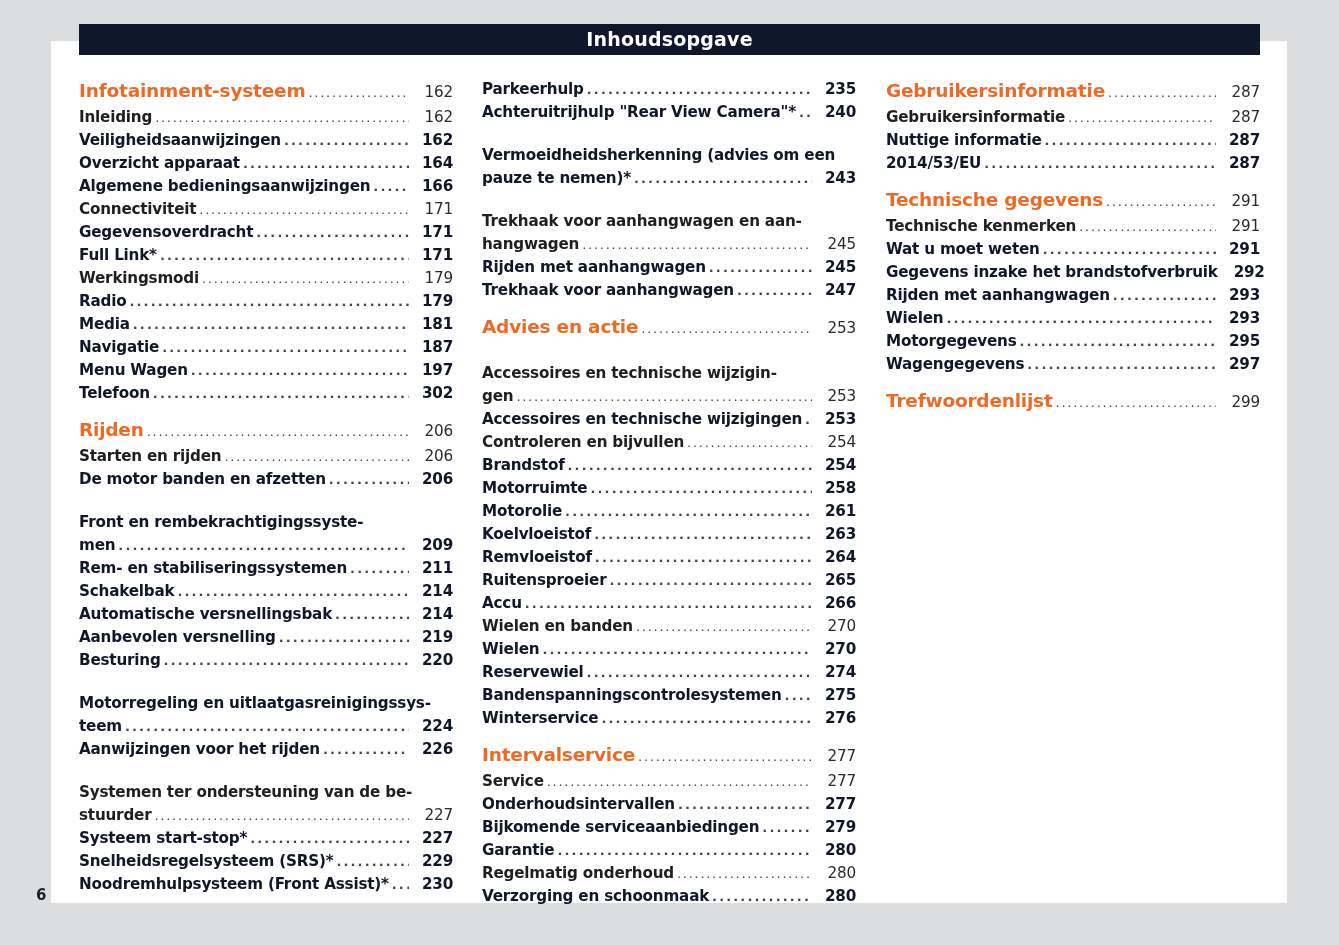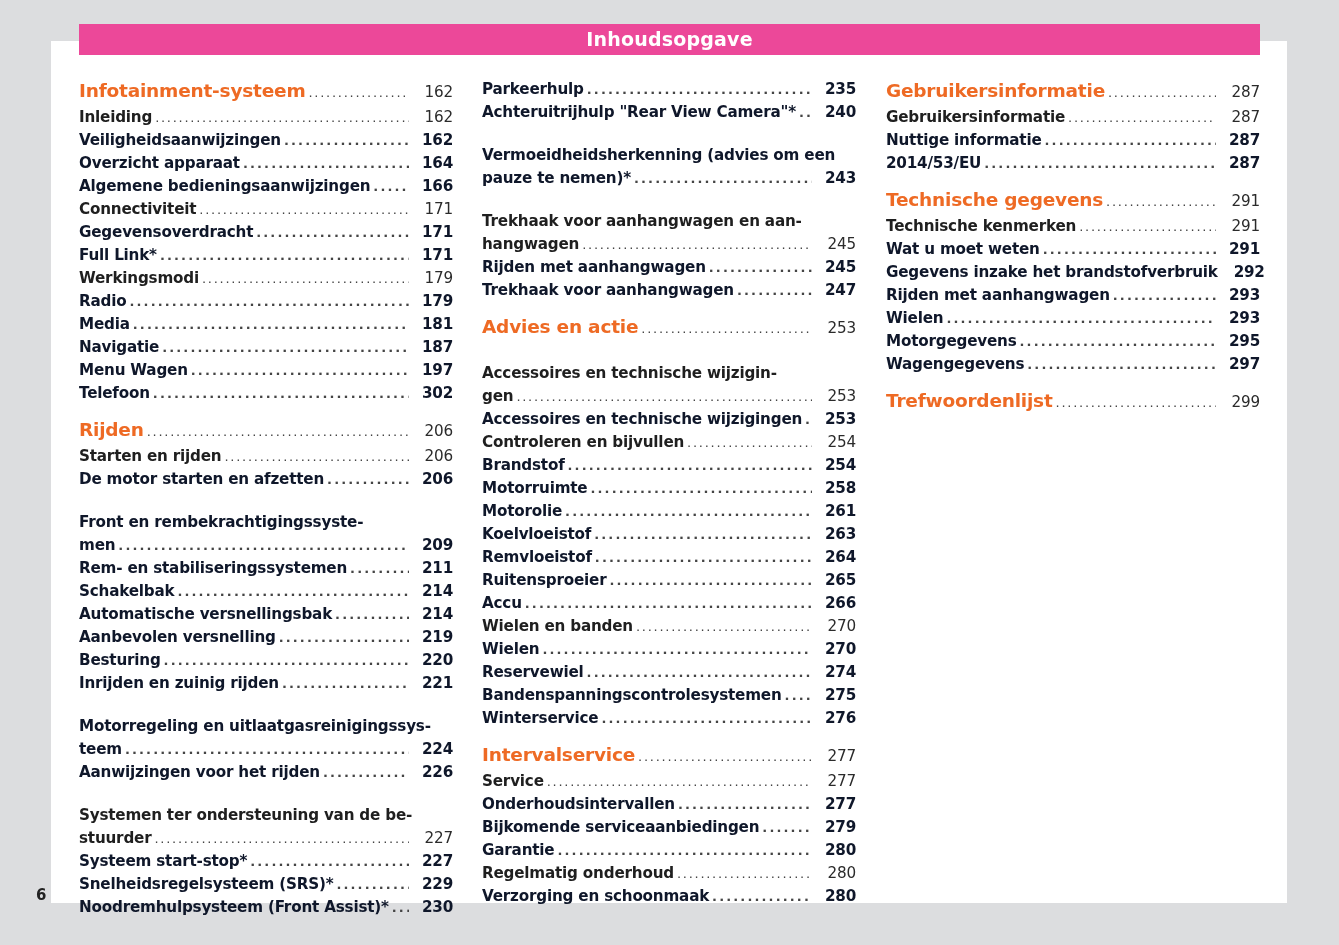--- a/index.html
+++ b/index.html
@@ -1,18 +1,18 @@
 <!DOCTYPE html>
 <html><head>
 <meta charset="utf-8">
 <style>
   html,body{margin:0;padding:0;}
   body{width:1339px;height:945px;background:#dcdddf;position:relative;overflow:hidden;font-family:"DejaVu Sans","Liberation Sans",sans-serif;color:#2b2b2b;}
   .page{position:absolute;left:51px;top:41px;width:1236px;height:862px;background:#ffffff;}
-  .header-bar{position:absolute;left:79px;top:24px;width:1181px;height:31px;background:#ec4899;color:#fff;font-size:19px;font-weight:bold;text-align:center;line-height:31px;letter-spacing:0.2px;}
+  .header-bar{position:absolute;left:79px;top:24px;width:1181px;height:31px;background:#0f172a;color:#fff;font-size:19px;font-weight:bold;text-align:center;line-height:31px;letter-spacing:0.2px;}
   .page-number{position:absolute;left:36px;top:886px;font-size:15px;font-weight:bold;color:#222;}
   .col{position:absolute;top:78px;width:374px;}
   .col1{left:79px;}
   .col2{left:482px;}
   .col3{left:886px;}
   .entry{position:relative;font-size:15.2px;line-height:23px;letter-spacing:-0.2px;}
   .entry .line{display:flex;align-items:baseline;}
   .entry .t{white-space:nowrap;padding-right:3px;}
   .entry .dots{flex:1;overflow:hidden;white-space:nowrap;color:#444;letter-spacing:2.2px;font-size:13px;}
   .entry .dots::after{content:". . . . . . . . . . . . . . . . . . . . . . . . . . . . . . . . . . . . . . . . . . . . . . . . . . . . . . . . . . . . . . . . . . . . . . . . . . .";letter-spacing:-1.2px;}
@@ -141,21 +141,21 @@
     </div>
     <div class="entry lvl-section">
       <div class="line">
         <span class="t">Starten en rijden</span>
         <span class="dots"></span>
         <span class="p">206</span>
       </div>
     </div>
     <div class="entry lvl-topic">
       <div class="line">
-        <span class="t">De motor starten en afzetten</span>
+        <span class="t">De motor banden en afzetten</span>
         <span class="dots"></span>
         <span class="p">206</span>
       </div>
     </div>
     <div class="entry lvl-topic">
       <span class="pre">Front en rembekrachtigingssyste-</span>
       <div class="line">
         <span class="t">men</span>
         <span class="dots"></span>
         <span class="p">209</span>
@@ -187,27 +187,20 @@
         <span class="t">Aanbevolen versnelling</span>
         <span class="dots"></span>
         <span class="p">219</span>
       </div>
     </div>
     <div class="entry lvl-topic">
       <div class="line">
         <span class="t">Besturing</span>
         <span class="dots"></span>
         <span class="p">220</span>
-      </div>
-    </div>
-    <div class="entry lvl-topic">
-      <div class="line">
-        <span class="t">Inrijden en zuinig rijden</span>
-        <span class="dots"></span>
-        <span class="p">221</span>
       </div>
     </div>
     <div class="entry lvl-topic">
       <span class="pre">Motorregeling en uitlaatgasreinigingssys-</span>
       <div class="line">
         <span class="t">teem</span>
         <span class="dots"></span>
         <span class="p">224</span>
       </div>
     </div>

